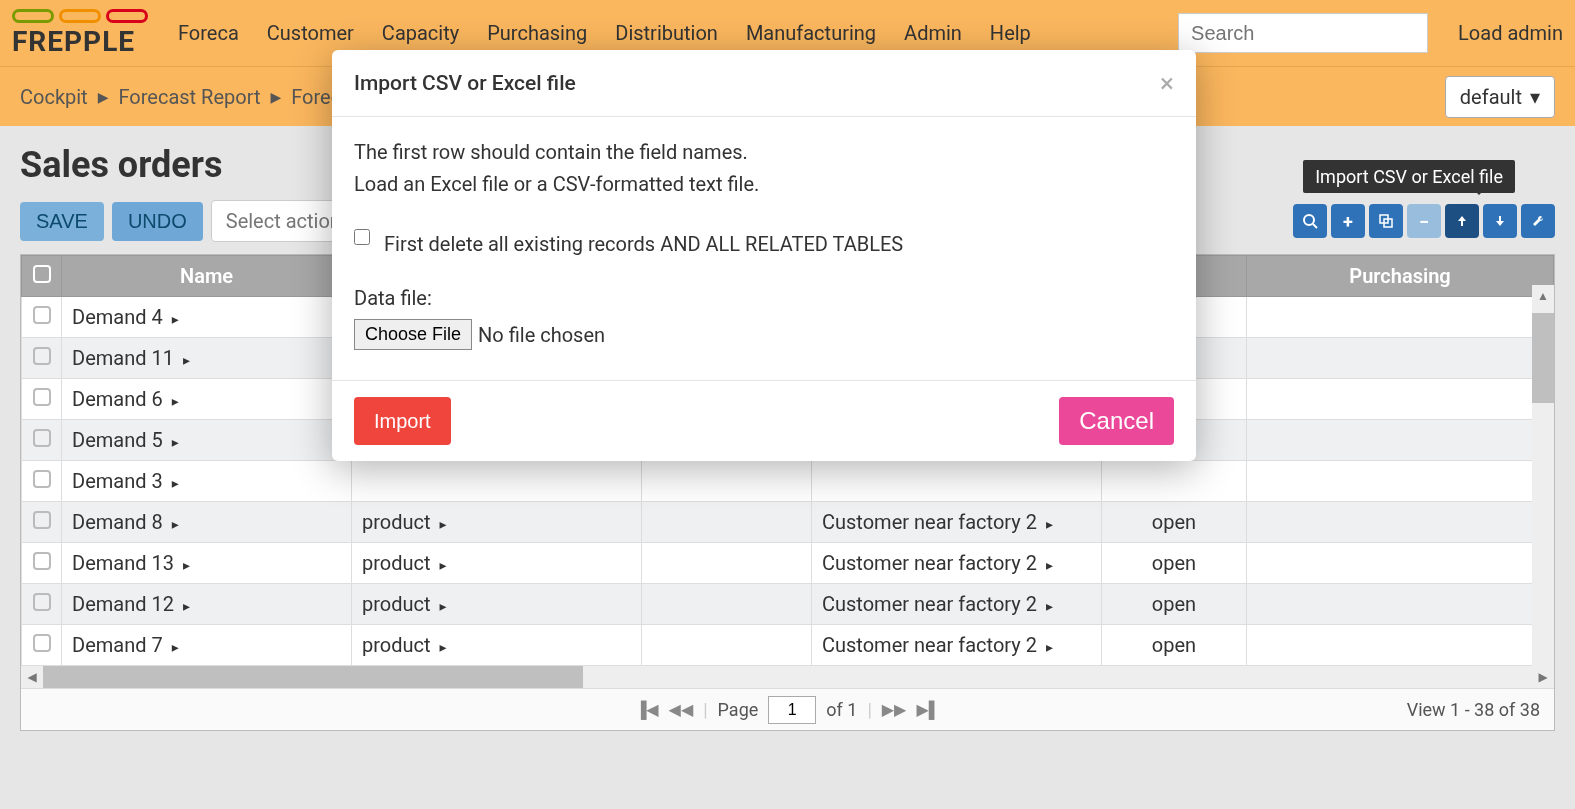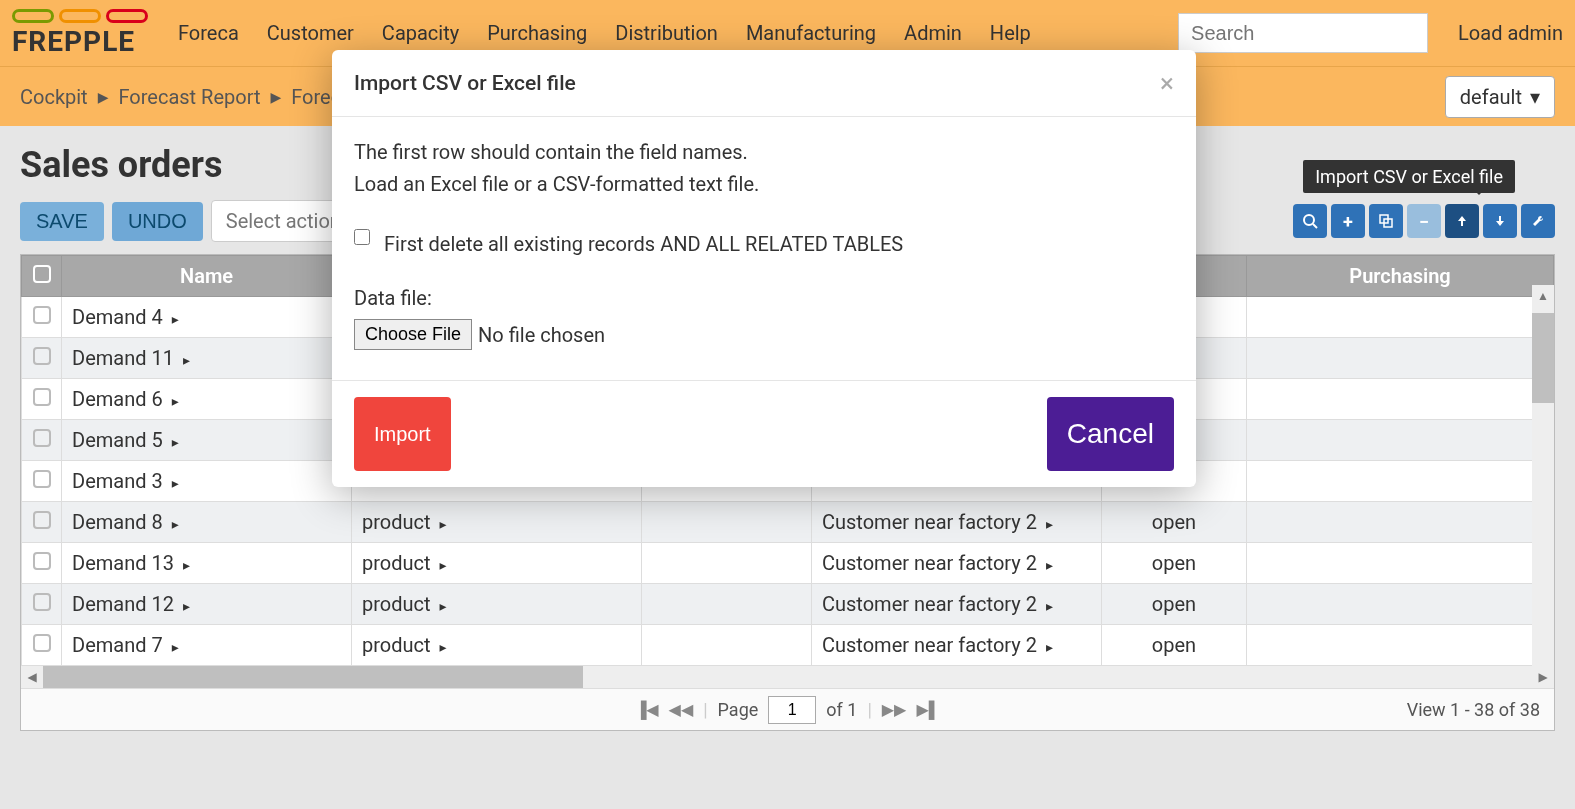--- a/index.html
+++ b/index.html
@@ -83,21 +83,21 @@
 .modal-close { color: #aaa; font-size: 26px; cursor: pointer; }
 .modal-body { padding: 20px 22px 30px; font-size: 20px; line-height: 1.5; }
 .modal-body p { margin-bottom: 2px; }
 .modal-body .gap { height: 28px; }
 .checkbox-row { display: flex; gap: 14px; margin-bottom: 24px; }
 .checkbox-row input { width: 16px; height: 16px; }
 .file-row { display: flex; align-items: center; gap: 6px; margin-top: 6px; }
 .choose-file { font-family: Arial; font-size: 18px; padding: 4px 10px; background: #efefef; border: 1px solid #888; cursor: pointer; }
 .modal-footer { padding: 16px 22px; border-top: 1px solid #e5e5e5; display: flex; justify-content: space-between; }
 .btn-import { background: #f0453d; color: #fff; padding: 10px 20px; border-radius: 4px; font-size: 20px; border: none; cursor: pointer; }
-.btn-cancel { background: #4c1d95; color: #fff; padding: 21px 20px; border-radius: 4px; font-size: 28px; border: none; cursor: pointer; }
+.btn-cancel { background: #ec4899; color: #fff; padding: 10px 20px; border-radius: 4px; font-size: 24px; border: none; cursor: pointer; }
 </style>
 </head>
 <body>
 
 <div class="topbar">
   <div class="logo">
     <div class="logo-swooshes">
       <div class="swoosh g"></div>
         <div class="swoosh o"></div>
         <div class="swoosh r"></div>

